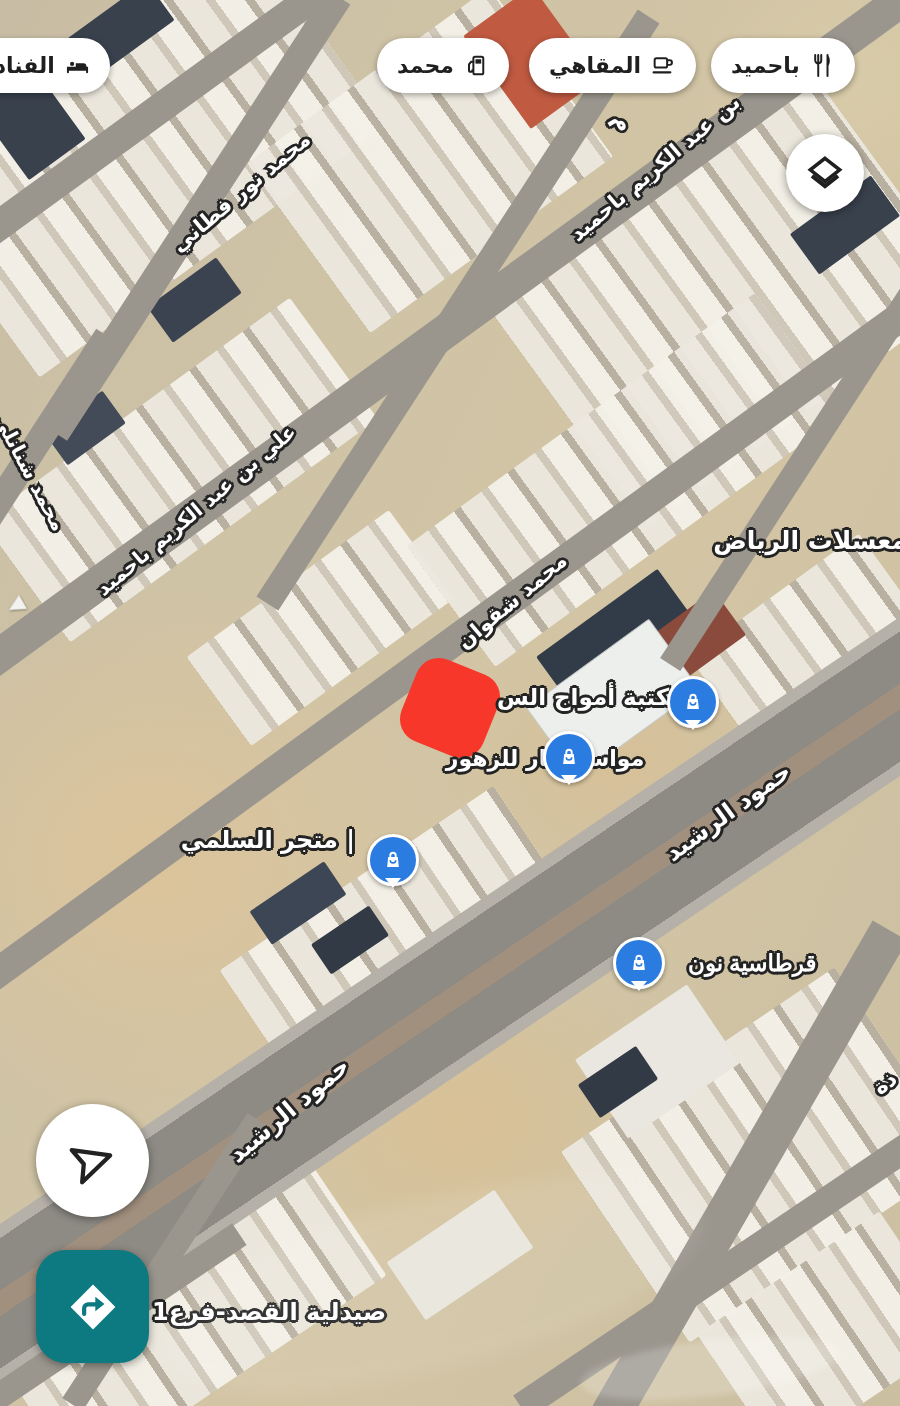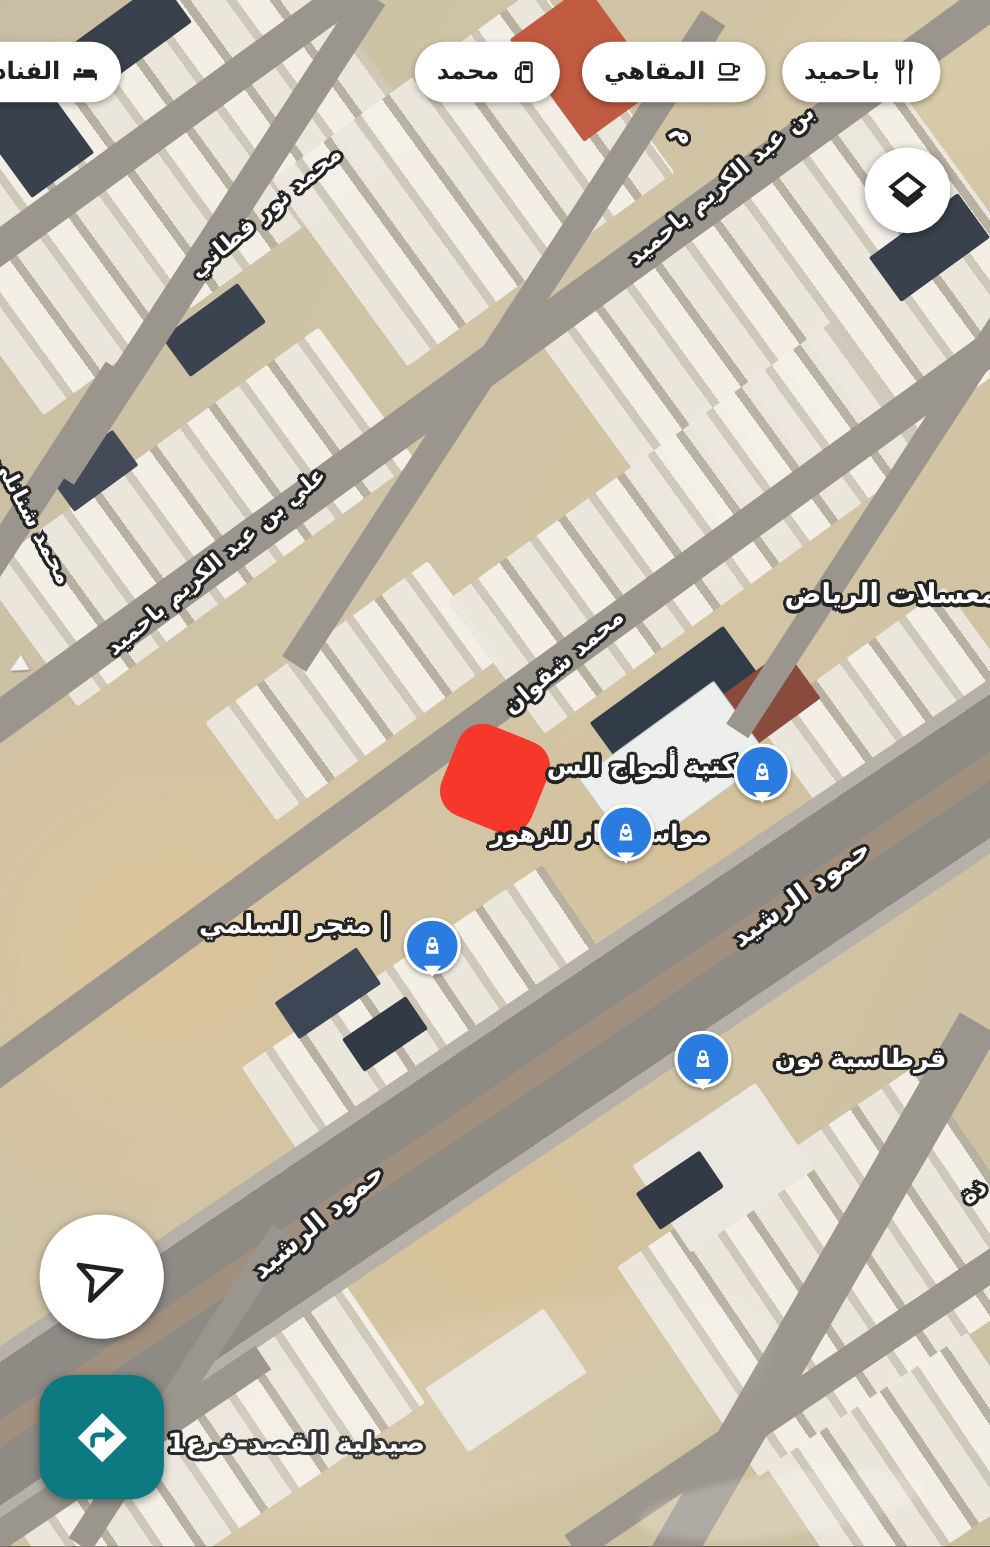--- a/index.html
+++ b/index.html
@@ -113,21 +113,21 @@
   <div class="street ctr" style="left:623px;top:122px;font-size:24px;transform:translate(-50%,-50%) rotate(60deg);">م</div>
   <div class="street ctr" style="left:885px;top:1083px;font-size:21px;transform:translate(-50%,-50%) rotate(-36deg);">ذة</div>
 
   <div class="red-marker"></div>
 
   <div class="poi" style="left:497px;top:684px;font-size:23px;">مكتبة أمواج الس</div>
   <div class="poi" style="left:430px;top:746px;width:230px;text-align:center;font-size:22px;">مواسم أيار للزهور</div>
   <div class="poi" style="left:115px;top:826px;width:240px;">
     <div style="text-align:right;font-size:24px;">متجر السلمي |</div>
   </div>
-  <div class="poi" style="left:704px;top:950px;font-size:23px;">قرطاسية نون</div>
+  <div class="poi" style="left:688px;top:950px;font-size:23px;font-family:Liberation Serif, serif;">قرطاسية نون</div>
   <div class="poi" style="left:152px;top:1298px;font-size:24px;">صيدلية القصد-فرع1</div>
 
   <div class="pin" style="left:667px;top:676px;">
     <svg width="26" height="26" viewBox="0 0 24 24">
         <path d="M7.6 9.2h8.8l1 9.3H6.6z" fill="#fff"></path>
         <path d="M9.5 9.2V7.8a2.5 2.5 0 0 1 5 0v1.4" stroke="#fff" stroke-width="1.7" fill="none"></path>
         <path d="M9.5 12.2a2.5 2.5 0 0 0 5 0" stroke="#2b7ce0" stroke-width="1.5" fill="none"></path>
       </svg>
   </div>
   <div class="pin" style="left:543px;top:731px;">

